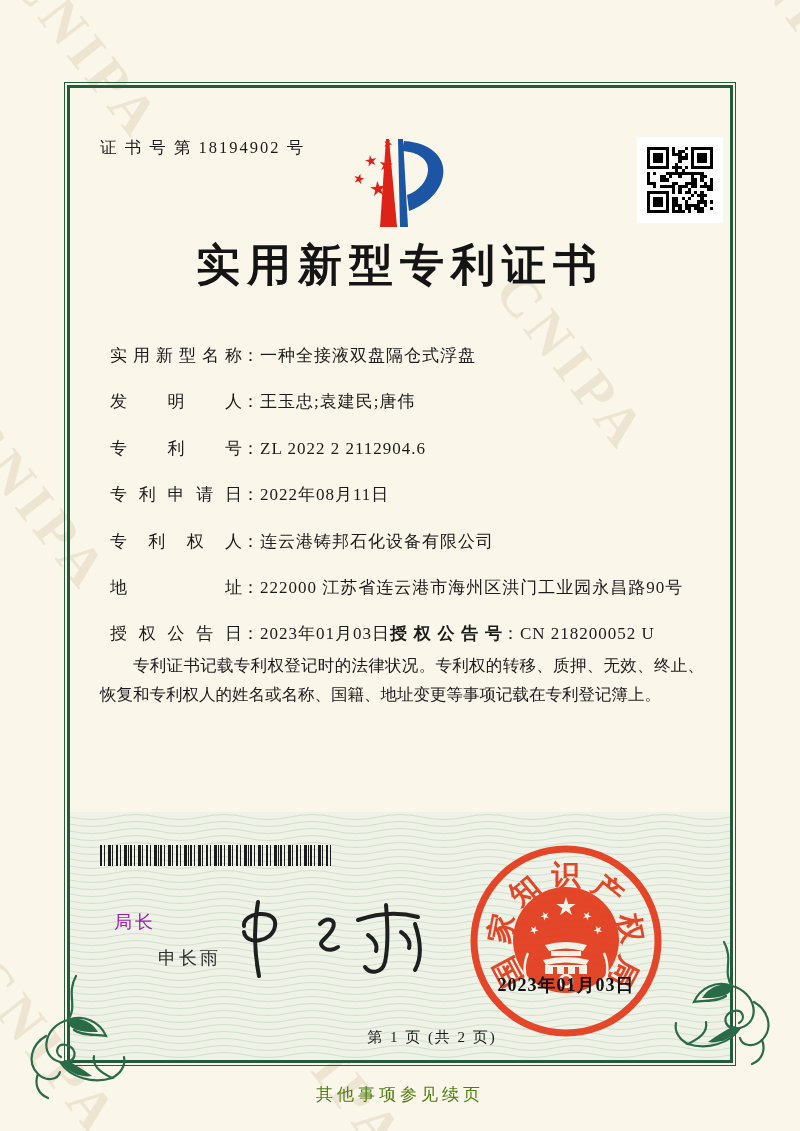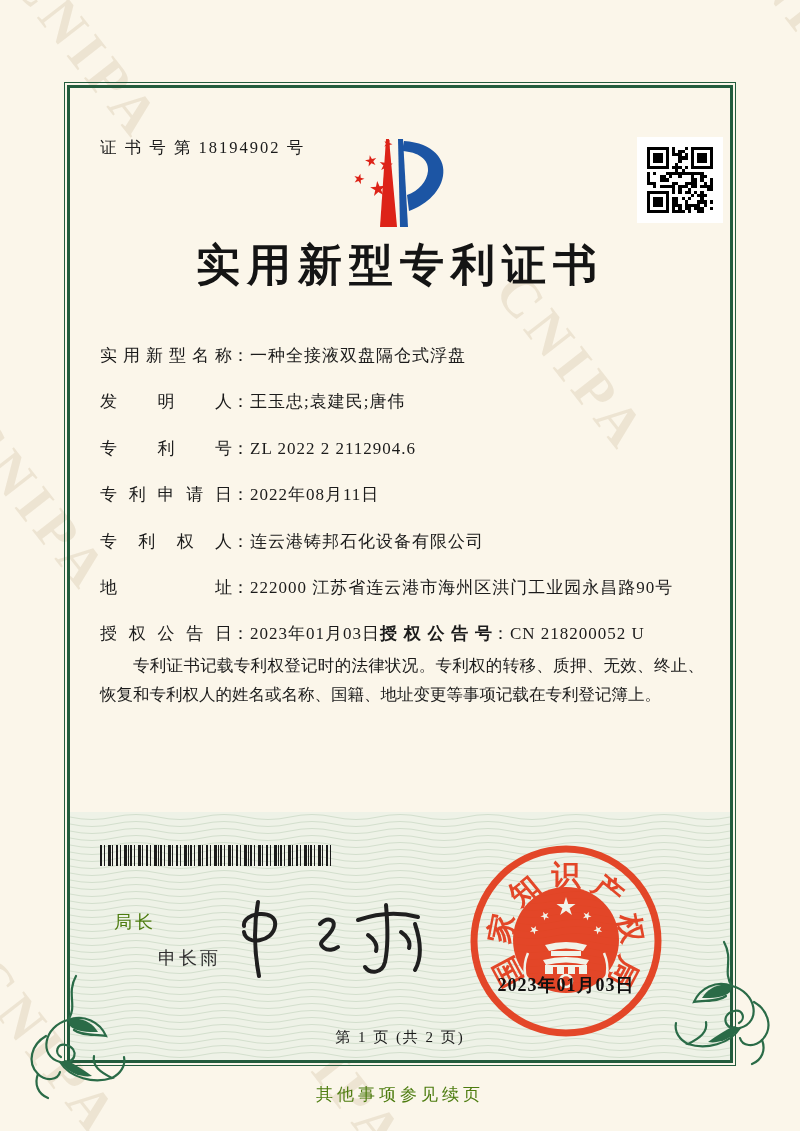--- a/index.html
+++ b/index.html
@@ -19,21 +19,21 @@
   .flourish.bl{left:14px;top:972px;}
   .flourish.br{left:666px;top:938px;transform:scaleX(-1);}
   
   .certno{position:absolute;left:100px;top:137px;font-size:16.5px;letter-spacing:2px;z-index:5;}
   .logo{position:absolute;left:338px;top:130px;z-index:5;}
   .qr{position:absolute;left:637px;top:137px;width:66px;height:66px;background:#ffffff;padding:10px;z-index:5;}
   .title{position:absolute;left:67px;top:236px;width:666px;text-align:center;font-size:44px;font-weight:bold;
          letter-spacing:7px;color:#141414;z-index:5;}
   
   .frow{position:absolute;left:100px;font-size:17px;white-space:nowrap;z-index:5;line-height:24px;}
-  .flabel{display:inline-block;width:132px;text-align:justify;text-align-last:justify;}
+  .flabel{display:inline-block;width:132px;text-align:justify;text-align-last:justify;margin-left:10px;}
   .fcolon{display:inline-block;width:18px;}
   .fval{letter-spacing:1px;}
   .fpair2{position:absolute;left:280px;top:0;}
   .fpair2 .flabel{width:112px;font-weight:bold;}
   
   .body-text{position:absolute;left:100px;top:652px;width:604px;font-size:16.5px;line-height:28.5px;
              text-align:justify;z-index:5;}
   .body-text p{margin:0;text-indent:2em;}
   
   .barcode{position:absolute;left:100px;top:845px;width:232px;height:21px;z-index:5;
@@ -41,31 +41,31 @@
       #1a1a1a 0 2px, transparent 2px 4px,
       #1a1a1a 4px 5px, transparent 5px 8px,
       #1a1a1a 8px 11px, transparent 11px 12px,
       #1a1a1a 12px 13px, transparent 13px 16px,
       #1a1a1a 16px 18px, transparent 18px 20px,
       #1a1a1a 20px 21px, transparent 21px 24px,
       #1a1a1a 24px 27px, transparent 27px 28px,
       #1a1a1a 28px 29px, transparent 29px 30px);}
   
   .signer-title{position:absolute;left:114px;top:910px;font-size:18px;letter-spacing:3px;
-                font-family:Liberation Mono, monospace;color:#4d7c0f;z-index:5;}
+                font-family:Liberation Mono, monospace;color:#a21caf;z-index:5;}
   .signer-name{position:absolute;left:114px;top:946px;font-size:18px;letter-spacing:3px;
                font-family:"Liberation Sans",sans-serif;color:#2e2e2e;z-index:5;margin-left:44px;}
   .sig{position:absolute;left:228px;top:890px;z-index:5;}
   
   .seal{position:absolute;left:466px;top:841px;z-index:5;}
   .seal-date{position:absolute;left:466px;top:973px;width:200px;text-align:center;font-size:18px;
              font-weight:bold;letter-spacing:1px;color:#101010;z-index:6;}
   
   .pageno{position:absolute;left:67px;top:1028px;width:666px;text-align:center;font-size:15px;
-          letter-spacing:2px;z-index:5;}
+          letter-spacing:2px;z-index:5;padding-left:32px;}
   .note{position:absolute;left:67px;top:1083px;width:666px;text-align:center;font-size:17px;
         letter-spacing:4px;color:#4d7c0f;z-index:5;}
 </style>
 </head>
 <body>
 
 <div class="page">
 
   <span class="wm" style="left:-18px;top:18px;">CNIPA</span>
   <span class="wm" style="left:700px;top:-20px;">CNIPA</span>

